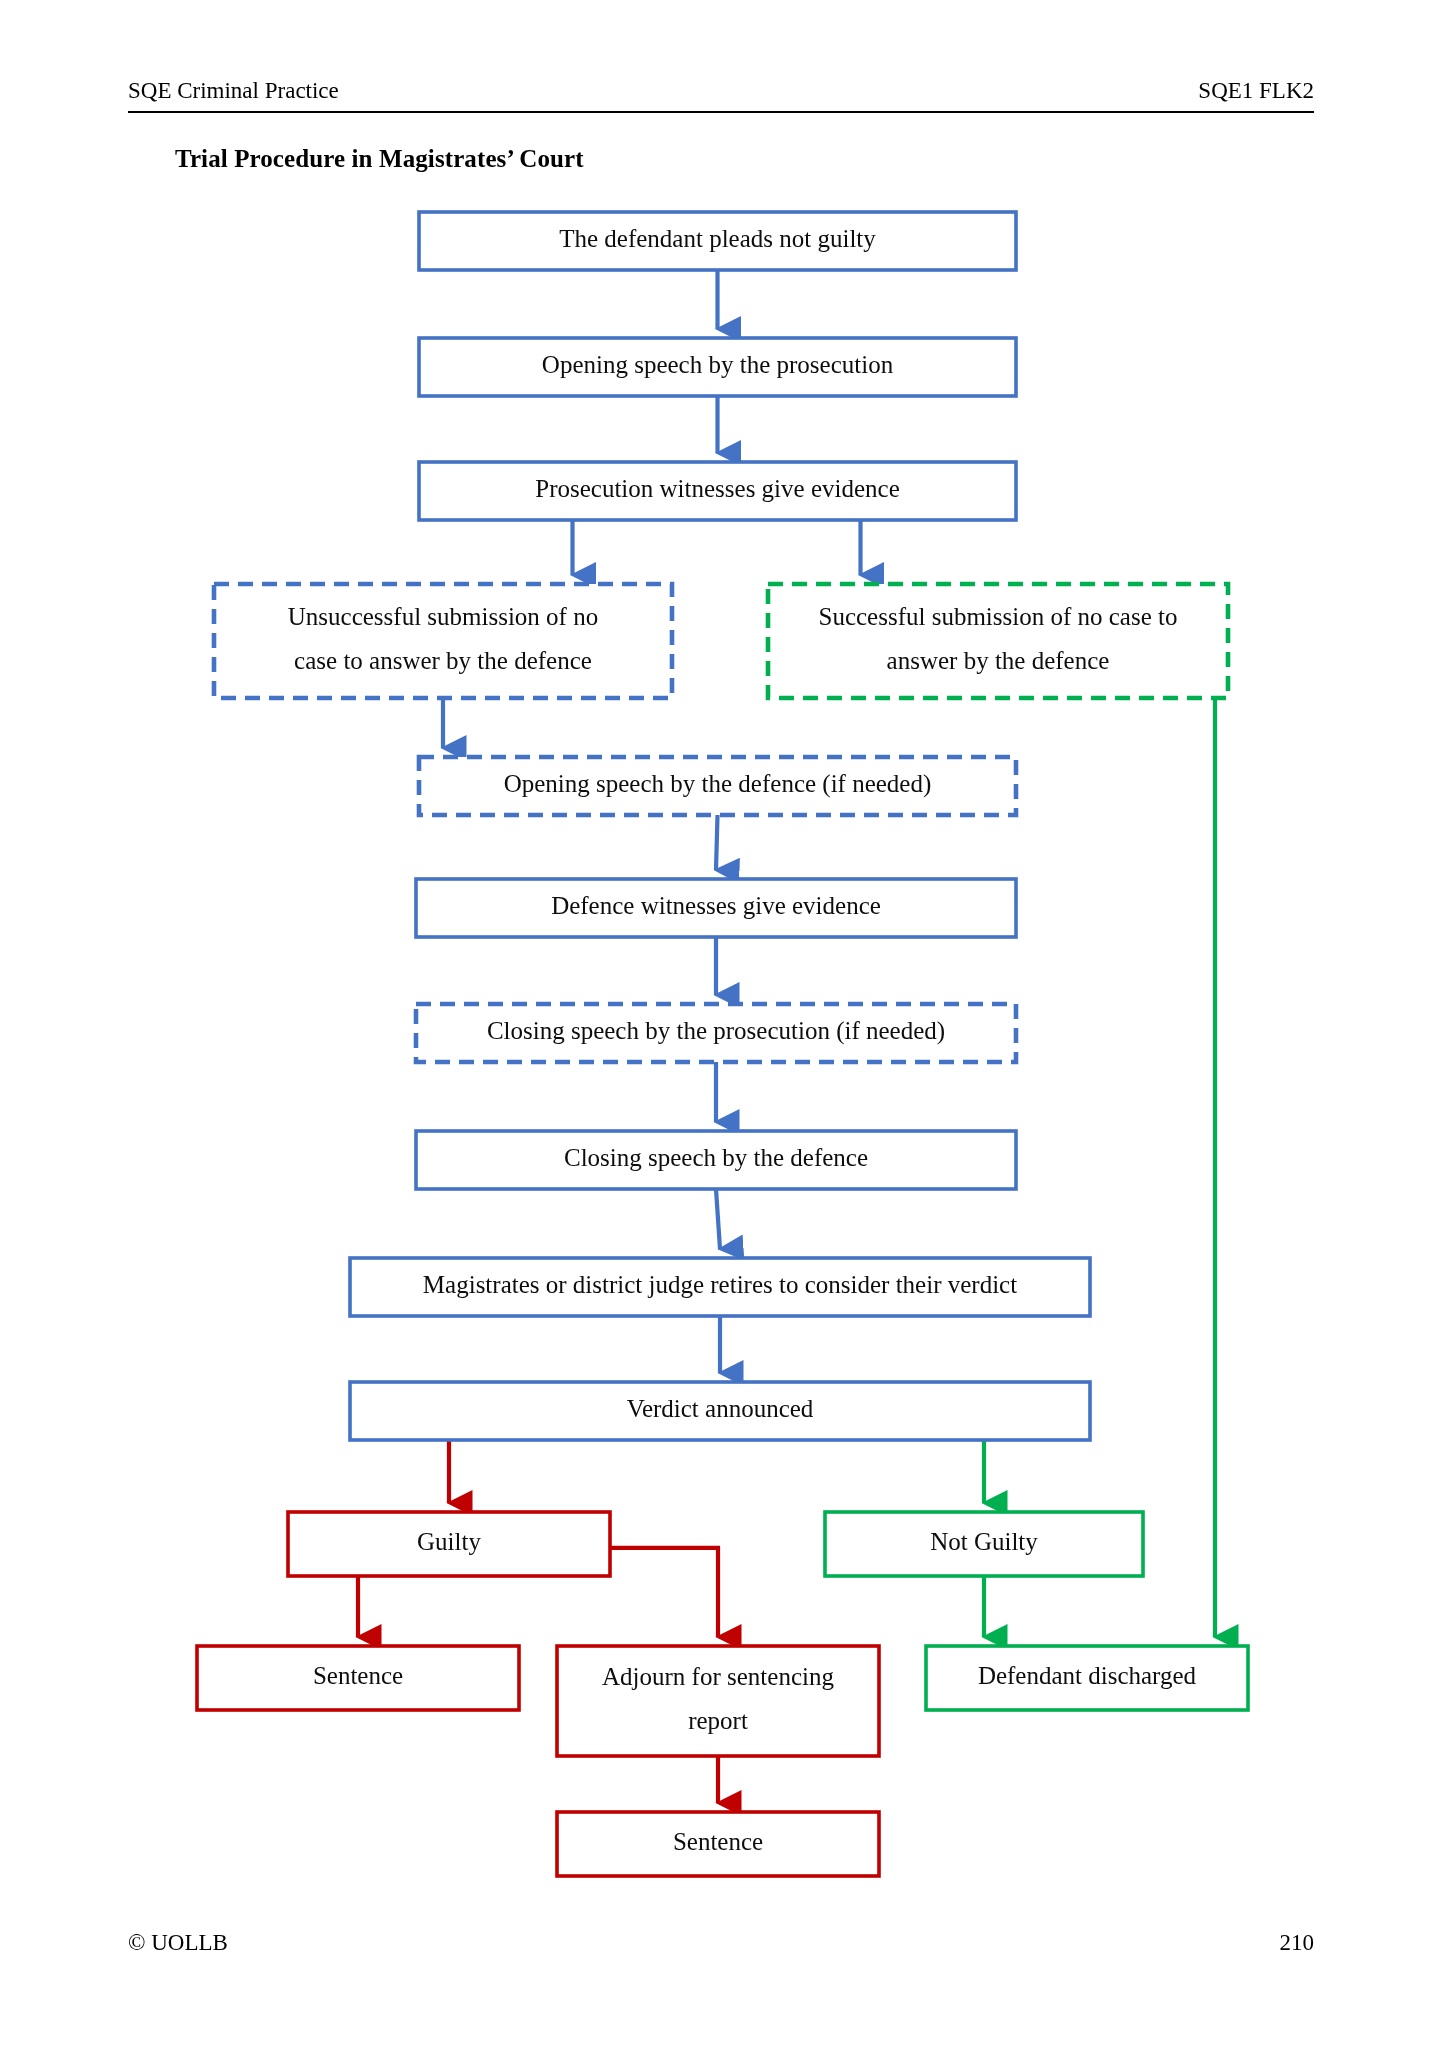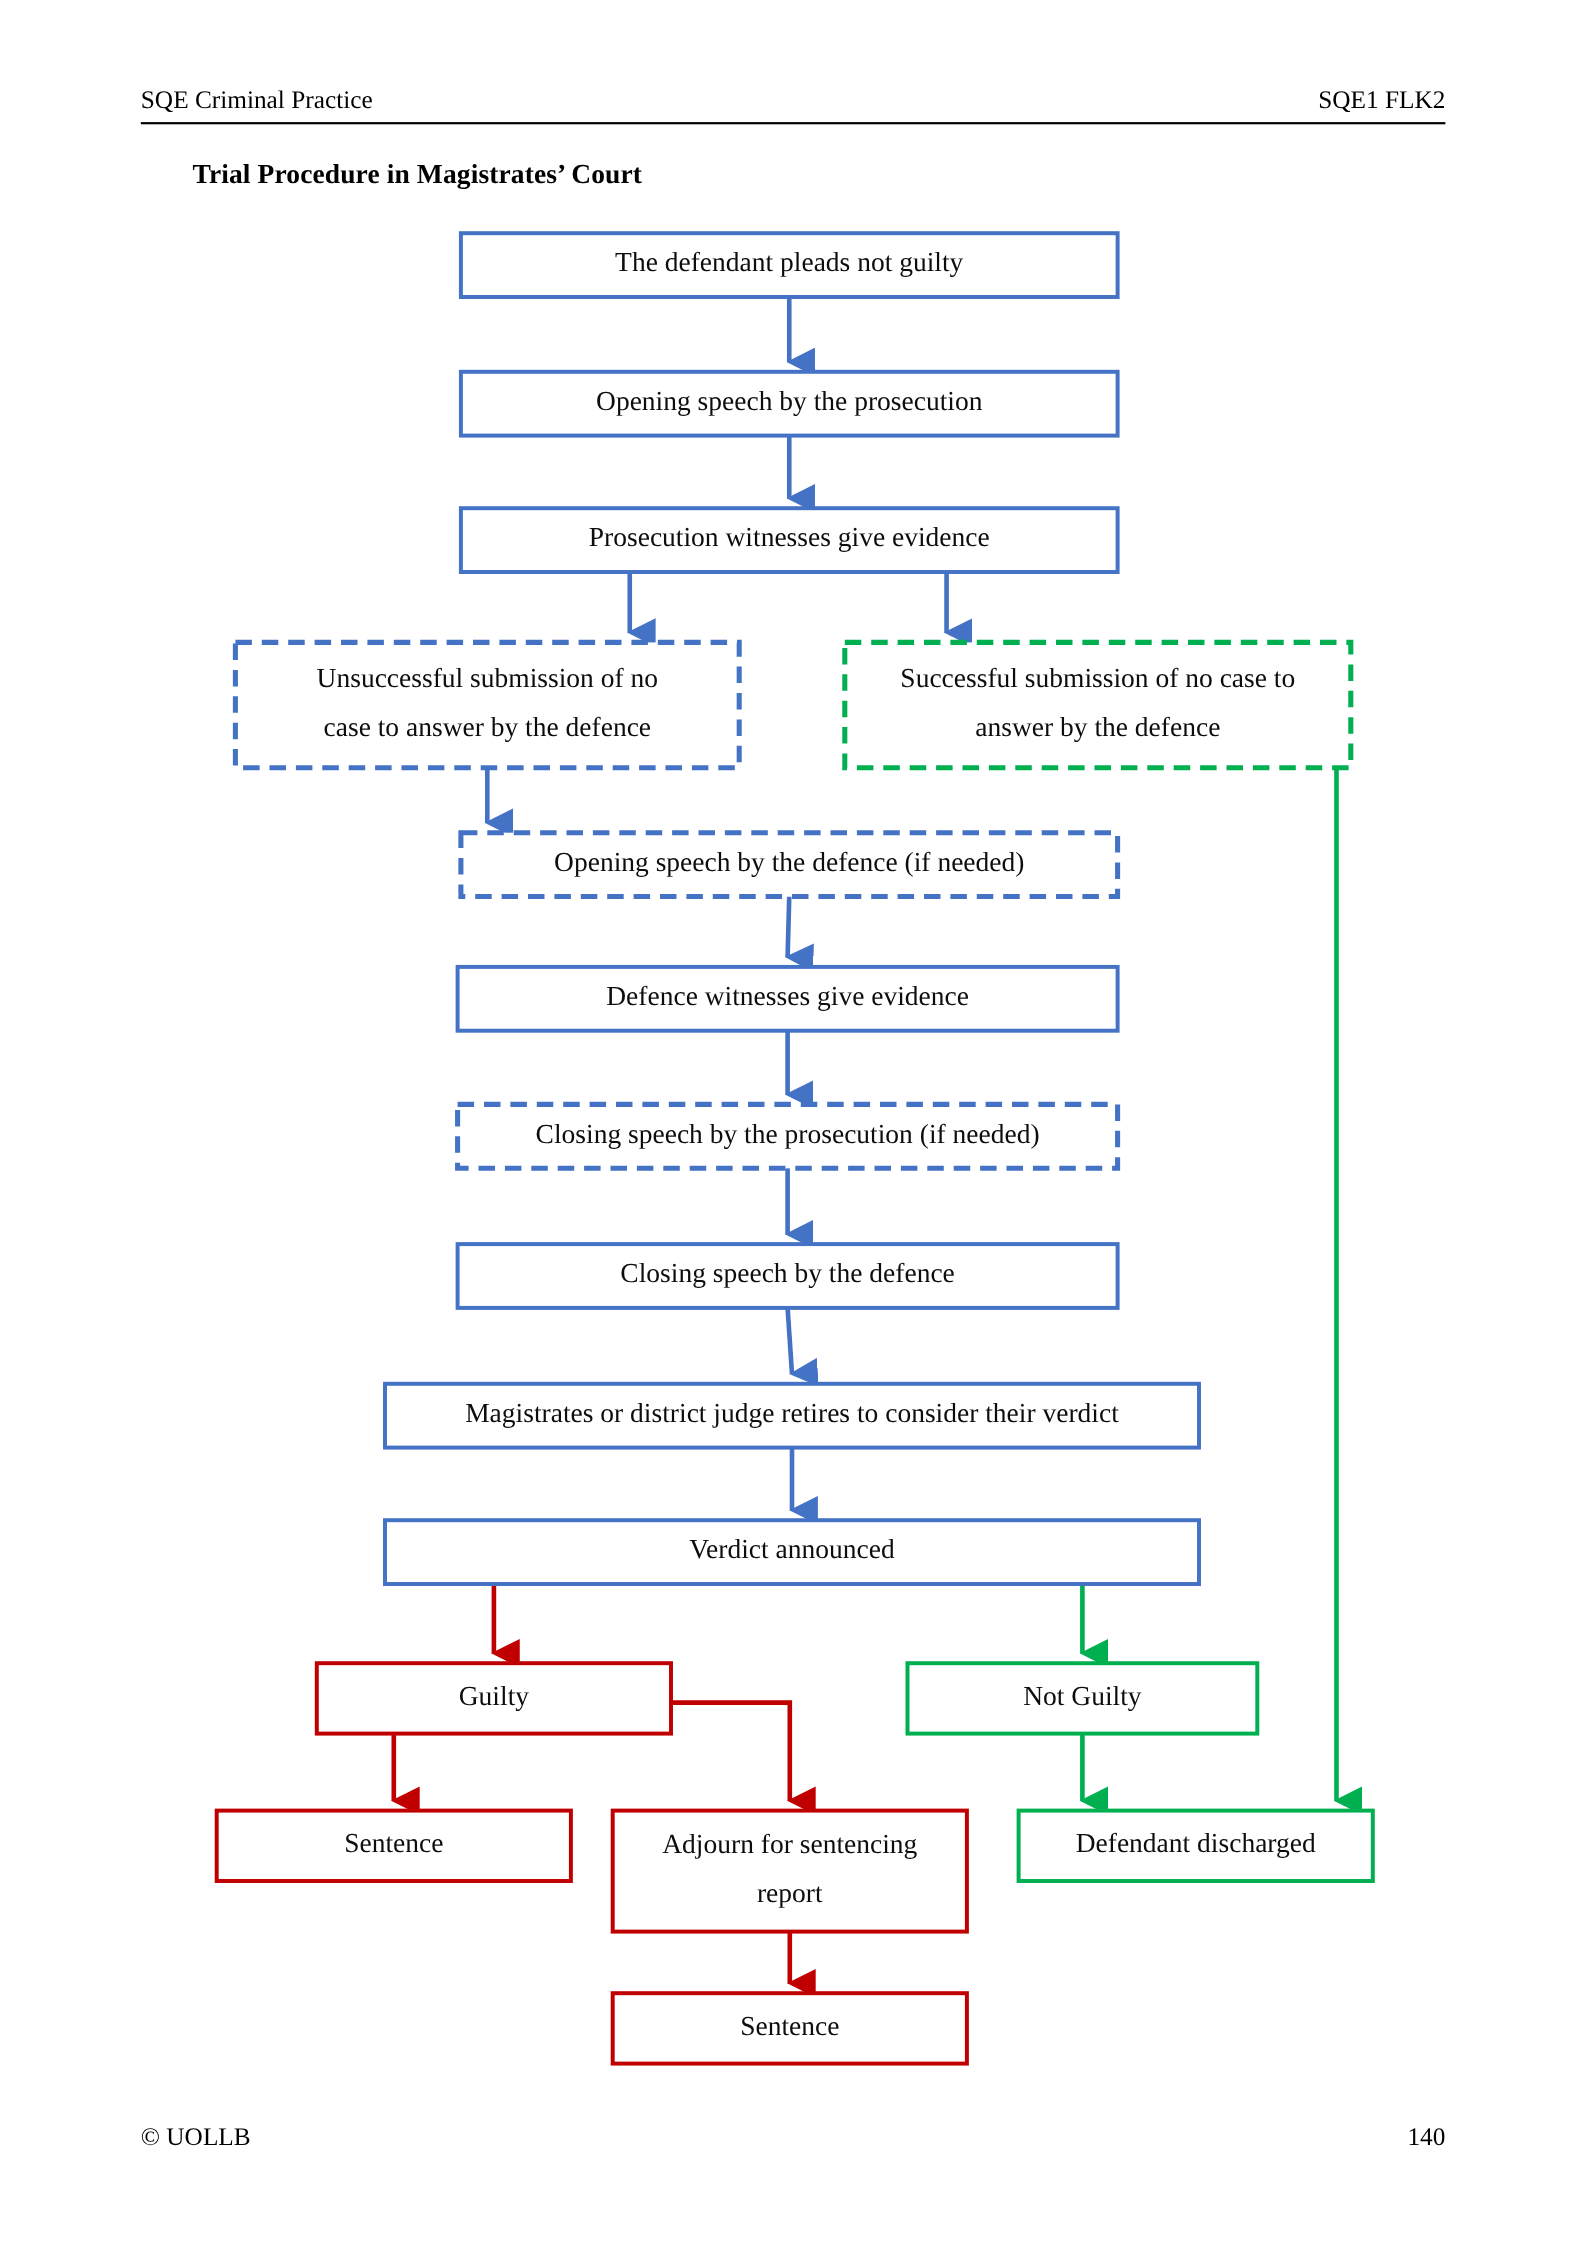--- a/index.html
+++ b/index.html
@@ -187,16 +187,16 @@
         </g>
         <g>
           <rect x="557" y="1812" width="322" height="64" fill="#ffffff" stroke="#C00000" stroke-width="3.6"></rect>
           <text x="718" y="1844" class="node-label">Sentence</text>
         </g>
       </g>
   </svg>
 
   <div id="footer">
     <span>© UOLLB</span>
-    <span>140</span>
+    <span>210</span>
   </div>
 
 </div>
 
 </body></html>

